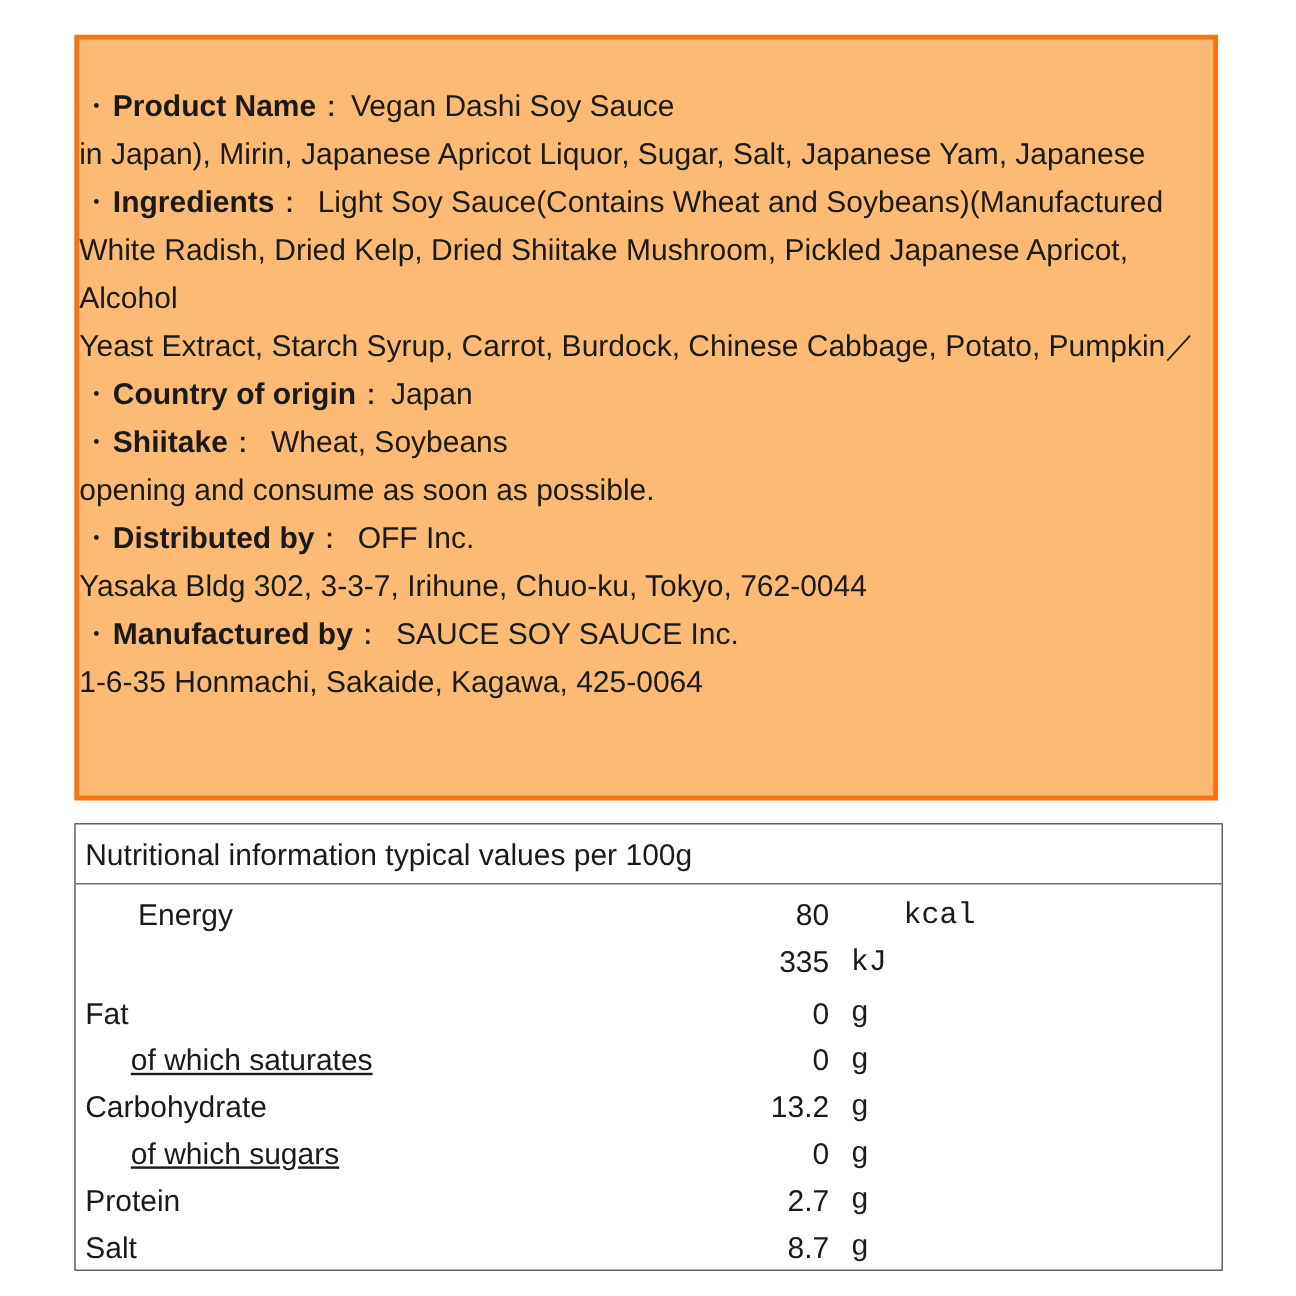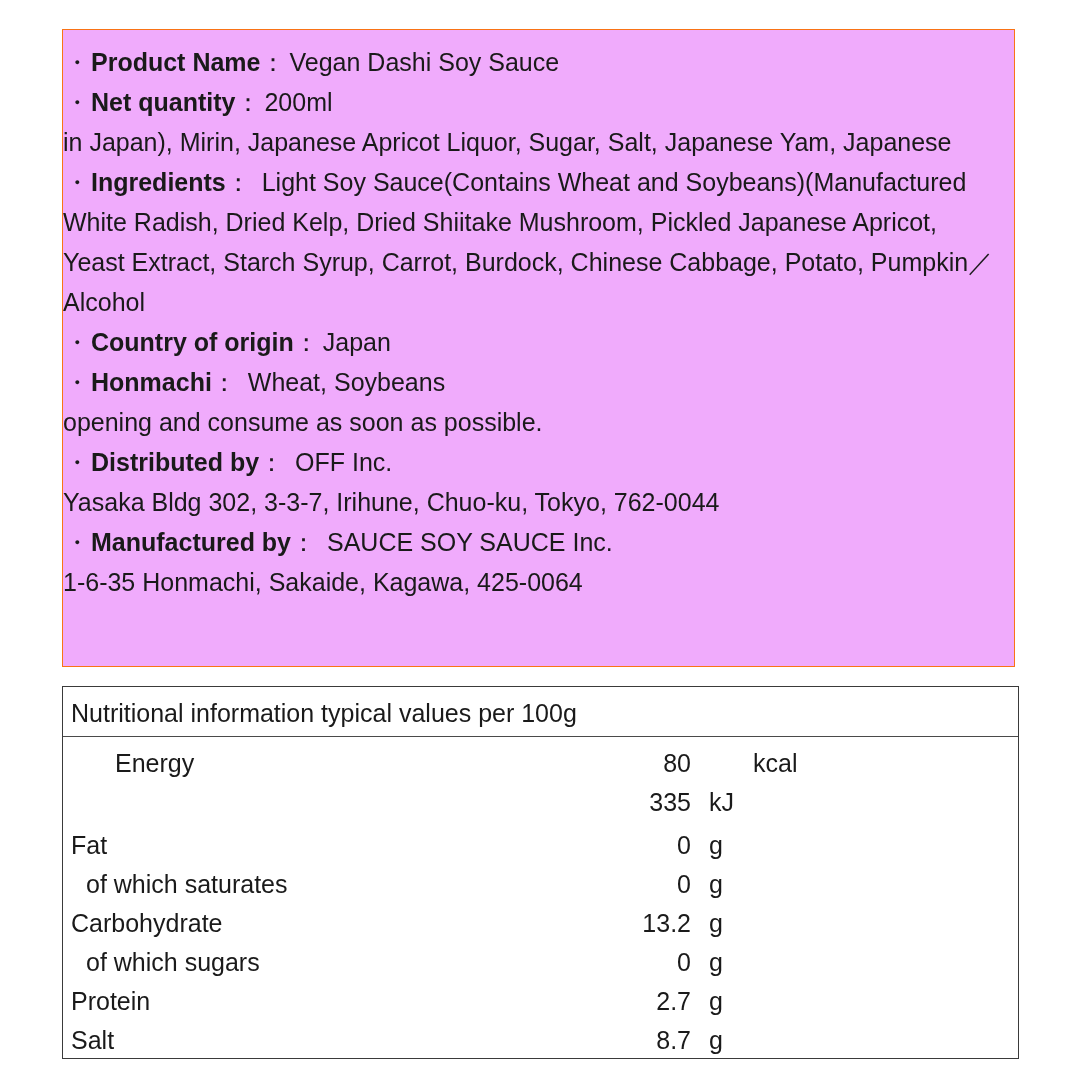--- a/index.html
+++ b/index.html
@@ -14,24 +14,24 @@
       font-family: "Liberation Sans", "DejaVu Sans", sans-serif;
       color: #1a1a1a;
       overflow: hidden;
     }
     .info-box {
       position: absolute;
       left: 62px;
       top: 29px;
       width: 953px;
       height: 638px;
-      background: #f0abfc;
-      border: 1px solid #f97316;
+      background: #fdba74;
+      border: 4px solid #f97316;
       box-sizing: border-box;
-      padding-top: 12px;
+      padding-top: 36px;
       font-size: 25px;
       line-height: 40px;
     }
     .info-line {
       margin: 0;
       padding: 0;
       white-space: nowrap;
     }
     .bullet {
       display: inline-block;
@@ -65,53 +65,51 @@
       position: relative;
       height: 39px;
       line-height: 40px;
     }
     .nrow.first { margin-top: 6px; margin-left: 44px; }
     .nrow.gap { margin-top: 4px; }
     .nname {
       position: absolute;
       left: 8px;
     }
-    .nname.indent { left: 23px; }
+    .nname.indent { left: 46px; text-decoration: underline; }
     .nval {
       position: absolute;
       right: 327px;
       text-align: left;
     }
     .nunit {
       position: absolute;
       left: 646px;
+      font-family: Liberation Mono, monospace;
     }
   </style>
 </head>
 <body>
 
 <div class="info-box">
   <p class="info-line">
     <span class="bullet">・</span><span class="label">Product Name</span><span class="sep">：</span><span>Vegan Dashi Soy Sauce</span>
   </p>
-  <p class="info-line">
-    <span class="bullet">・</span><span class="label">Net quantity</span><span class="sep">：</span><span>200ml</span>
-  </p>
   <p class="info-line">in Japan), Mirin, Japanese Apricot Liquor, Sugar, Salt, Japanese Yam, Japanese</p>
   <p class="info-line">
     <span class="bullet">・</span><span class="label">Ingredients</span><span class="sep">：</span> <span>Light Soy Sauce(Contains Wheat and Soybeans)(Manufactured</span>
   </p>
   <p class="info-line">White Radish, Dried Kelp, Dried Shiitake Mushroom, Pickled Japanese Apricot,</p>
+  <p class="info-line">Alcohol</p>
   <p class="info-line">Yeast Extract, Starch Syrup, Carrot, Burdock, Chinese Cabbage, Potato, Pumpkin／</p>
-  <p class="info-line">Alcohol</p>
   <p class="info-line">
     <span class="bullet">・</span><span class="label">Country of origin</span><span class="sep">：</span><span>Japan</span>
   </p>
   <p class="info-line">
-    <span class="bullet">・</span><span class="label">Honmachi</span><span class="sep">：</span> <span>Wheat, Soybeans</span>
+    <span class="bullet">・</span><span class="label">Shiitake</span><span class="sep">：</span> <span>Wheat, Soybeans</span>
   </p>
   <p class="info-line">opening and consume as soon as possible.</p>
   <p class="info-line">
     <span class="bullet">・</span><span class="label">Distributed by</span><span class="sep">：</span> <span>OFF Inc.</span>
   </p>
   <p class="info-line">Yasaka Bldg 302, 3-3-7, Irihune, Chuo-ku, Tokyo, 762-0044</p>
   <p class="info-line">
     <span class="bullet">・</span><span class="label">Manufactured by</span><span class="sep">：</span> <span>SAUCE SOY SAUCE Inc.</span>
   </p>
   <p class="info-line">1-6-35 Honmachi, Sakaide, Kagawa, 425-0064</p>

